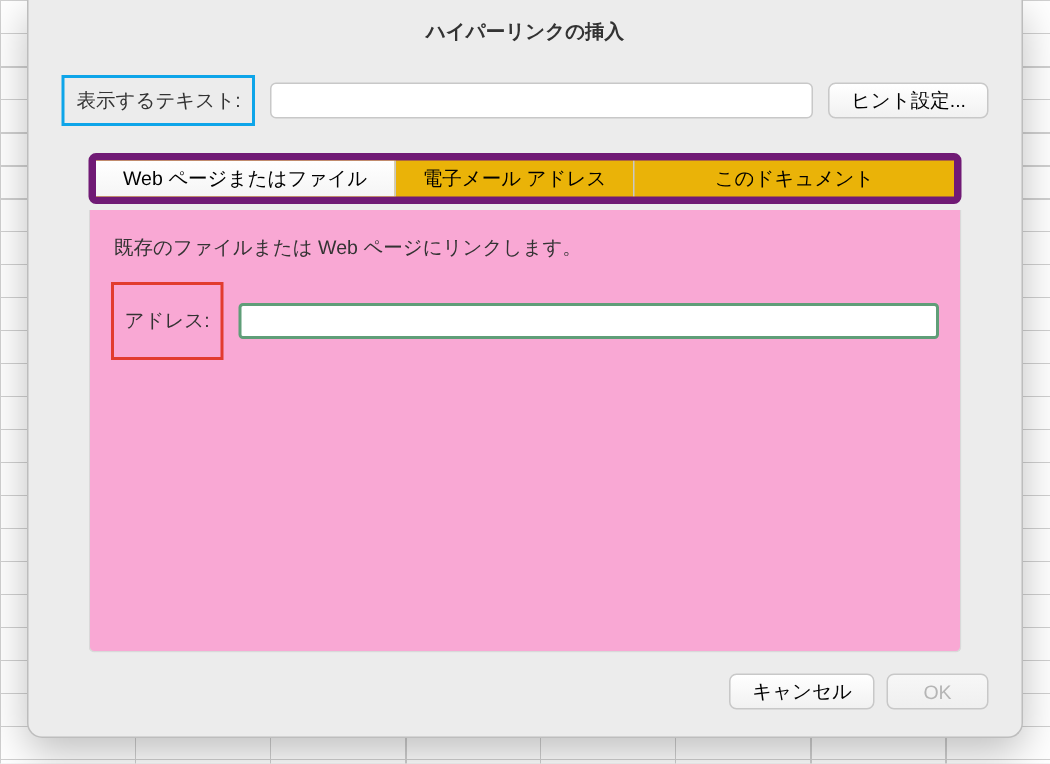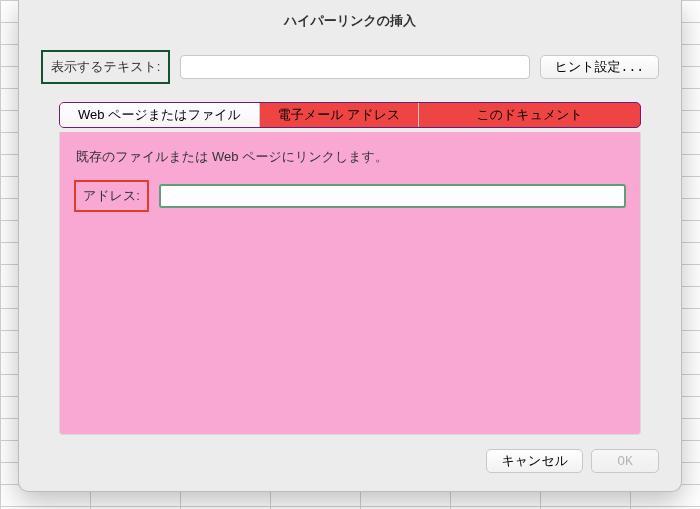--- a/index.html
+++ b/index.html
@@ -40,21 +40,21 @@
       padding: 12px 0 14px;
       font-size: 13px;
       font-weight: 600;
     }
     .row { display: flex; align-items: center; }
     .top-row {
       padding: 6px 22px 18px 22px;
       gap: 10px;
     }
     .label-display {
-      border: 2px solid #14532d;
+      border: 2px solid #0ea5e9;
       padding: 6px 8px;
       font-size: 13px;
       white-space: nowrap;
     }
     .txt-input {
       flex: 1;
       height: 24px;
       border: 1px solid #c8c8c8;
       border-radius: 4px;
       background: #fff;
@@ -64,37 +64,36 @@
     .mac-btn {
       height: 24px;
       min-width: 68px;
       padding: 0 14px;
       border: 1px solid #c8c8c8;
       border-radius: 5px;
       background: linear-gradient(#ffffff, #f1f1f1);
       font-size: 13px;
       cursor: pointer;
       white-space: nowrap;
-      font-family: Liberation Mono, monospace;
     }
     .mac-btn:disabled {
       color: #b5b5b5;
       background: linear-gradient(#f7f7f7, #efefef);
       cursor: default;
     }
     .tabs-wrap {
       padding: 0 40px;
     }
     .seg {
       display: flex;
       width: 100%;
-      border: 1px solid #701a75;
+      border: 5px solid #701a75;
       border-radius: 5px;
       overflow: hidden;
-      background: #ef4444;
+      background: #eab308;
     }
     .seg-btn {
       flex: 0 0 auto;
       height: 24px;
       padding: 0 18px;
       font-size: 13px;
       border: none;
       background: transparent;
       border-right: 1px solid #c8c8c8;
       cursor: pointer;
@@ -117,21 +116,21 @@
       margin-bottom: 14px;
       padding-left: 2px;
     }
     .addr-row {
       display: flex;
       align-items: center;
       gap: 10px;
     }
     .label-addr {
       border: 2px solid #e23c2f;
-      padding: 5px 7px;
+      padding: 15px 7px;
       font-size: 13px;
       white-space: nowrap;
     }
     .addr-input {
       flex: 1;
       height: 24px;
       border: 2px solid #5f9e78;
       border-radius: 3px;
       background: #fff;
       padding: 0 6px;

